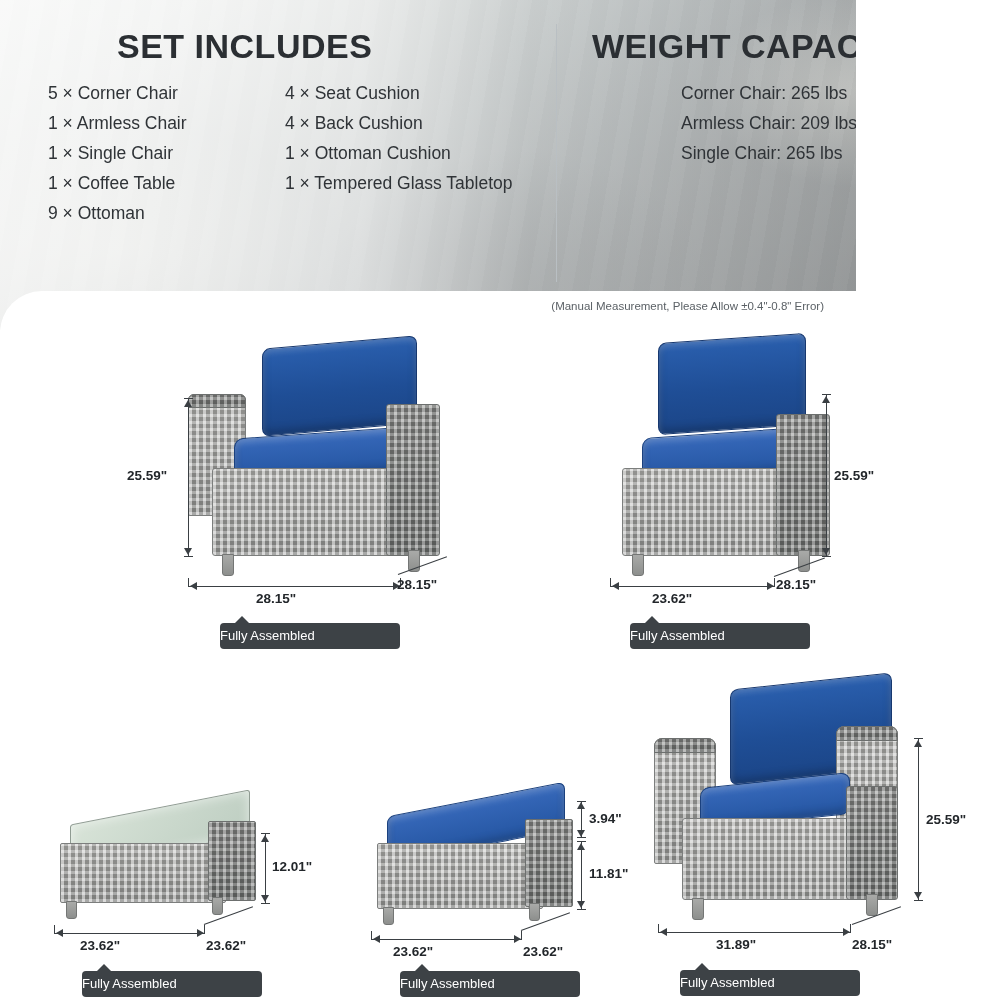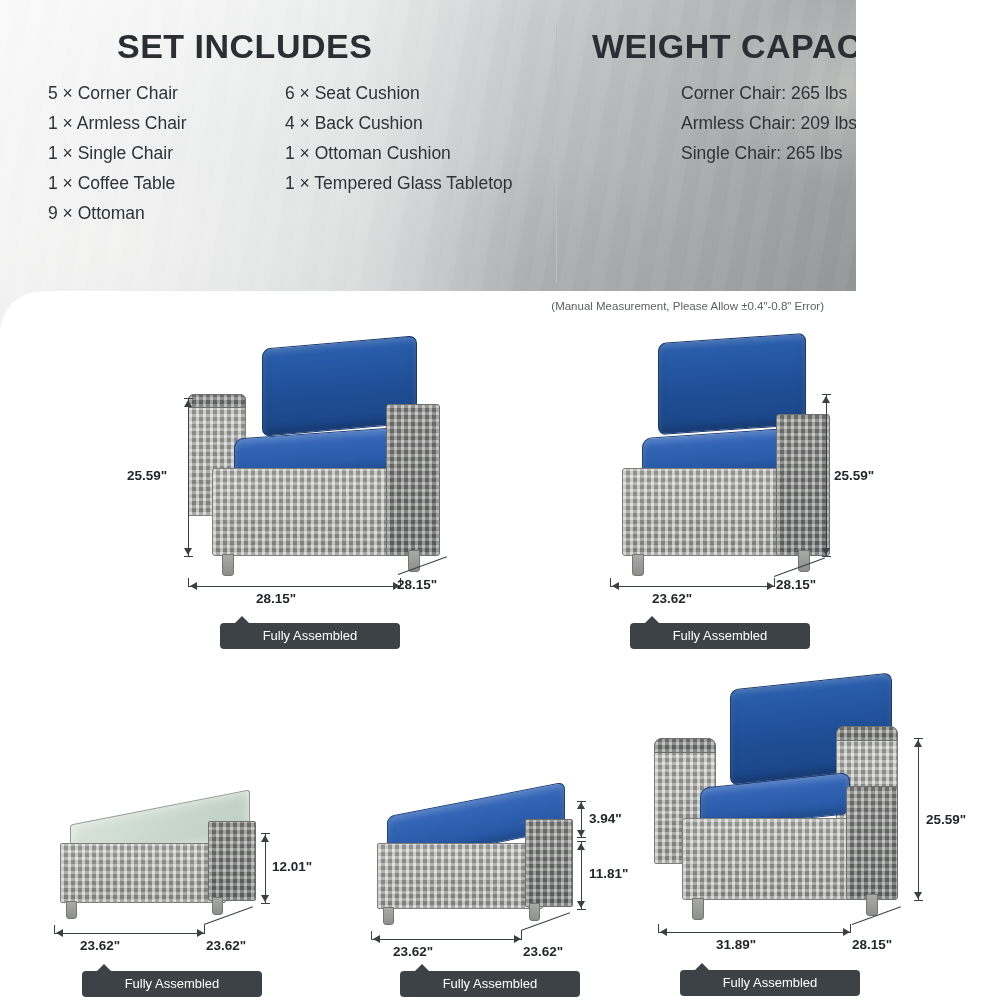--- a/index.html
+++ b/index.html
@@ -86,21 +86,20 @@
 
   .cell { position:absolute; }
 
   .badge {
     position:absolute;
     background:#3d4246;
     color:#fff;
     font-size:13px;
     border-radius:4px;
     padding:5px 0 6px 0;
-    text-align:center;
     white-space:nowrap;
   }
   .badge .tri {
     position:absolute; top:-7px; left:14px;
     width:0;height:0;border-left:8px solid transparent;border-right:8px solid transparent;
     border-bottom:8px solid #3d4246;
   }
 
   .dim {
     position:absolute;
@@ -175,21 +174,21 @@
     <div class="h-title" id="weight-title">WEIGHT CAPACITY</div>
 
     <div class="divider"></div>
 
     <div class="list-item" style="left:48px;  top:83px;">5 × Corner Chair</div>
     <div class="list-item" style="left:48px;  top:113px;">1 × Armless Chair</div>
     <div class="list-item" style="left:48px;  top:143px;">1 × Single Chair</div>
     <div class="list-item" style="left:48px;  top:173px;">1 × Coffee Table</div>
     <div class="list-item" style="left:48px;  top:203px;">9 × Ottoman</div>
 
-    <div class="list-item" style="left:285px; top:83px;">6 × Seat Cushion</div>
+    <div class="list-item" style="left:285px; top:83px;">4 × Seat Cushion</div>
     <div class="list-item" style="left:285px; top:113px;">4 × Back Cushion</div>
     <div class="list-item" style="left:285px; top:143px;">1 × Ottoman Cushion</div>
     <div class="list-item" style="left:285px; top:173px;">1 × Tempered Glass Tabletop</div>
 
     <div class="list-item" style="left:681px; top:83px;">Corner Chair: 265 lbs</div>
     <div class="list-item" style="left:681px; top:113px;">Armless Chair: 209 lbs</div>
     <div class="list-item" style="left:681px; top:143px;">Single Chair: 265 lbs</div>
   </div>
 
   <div class="white-panel"></div>

